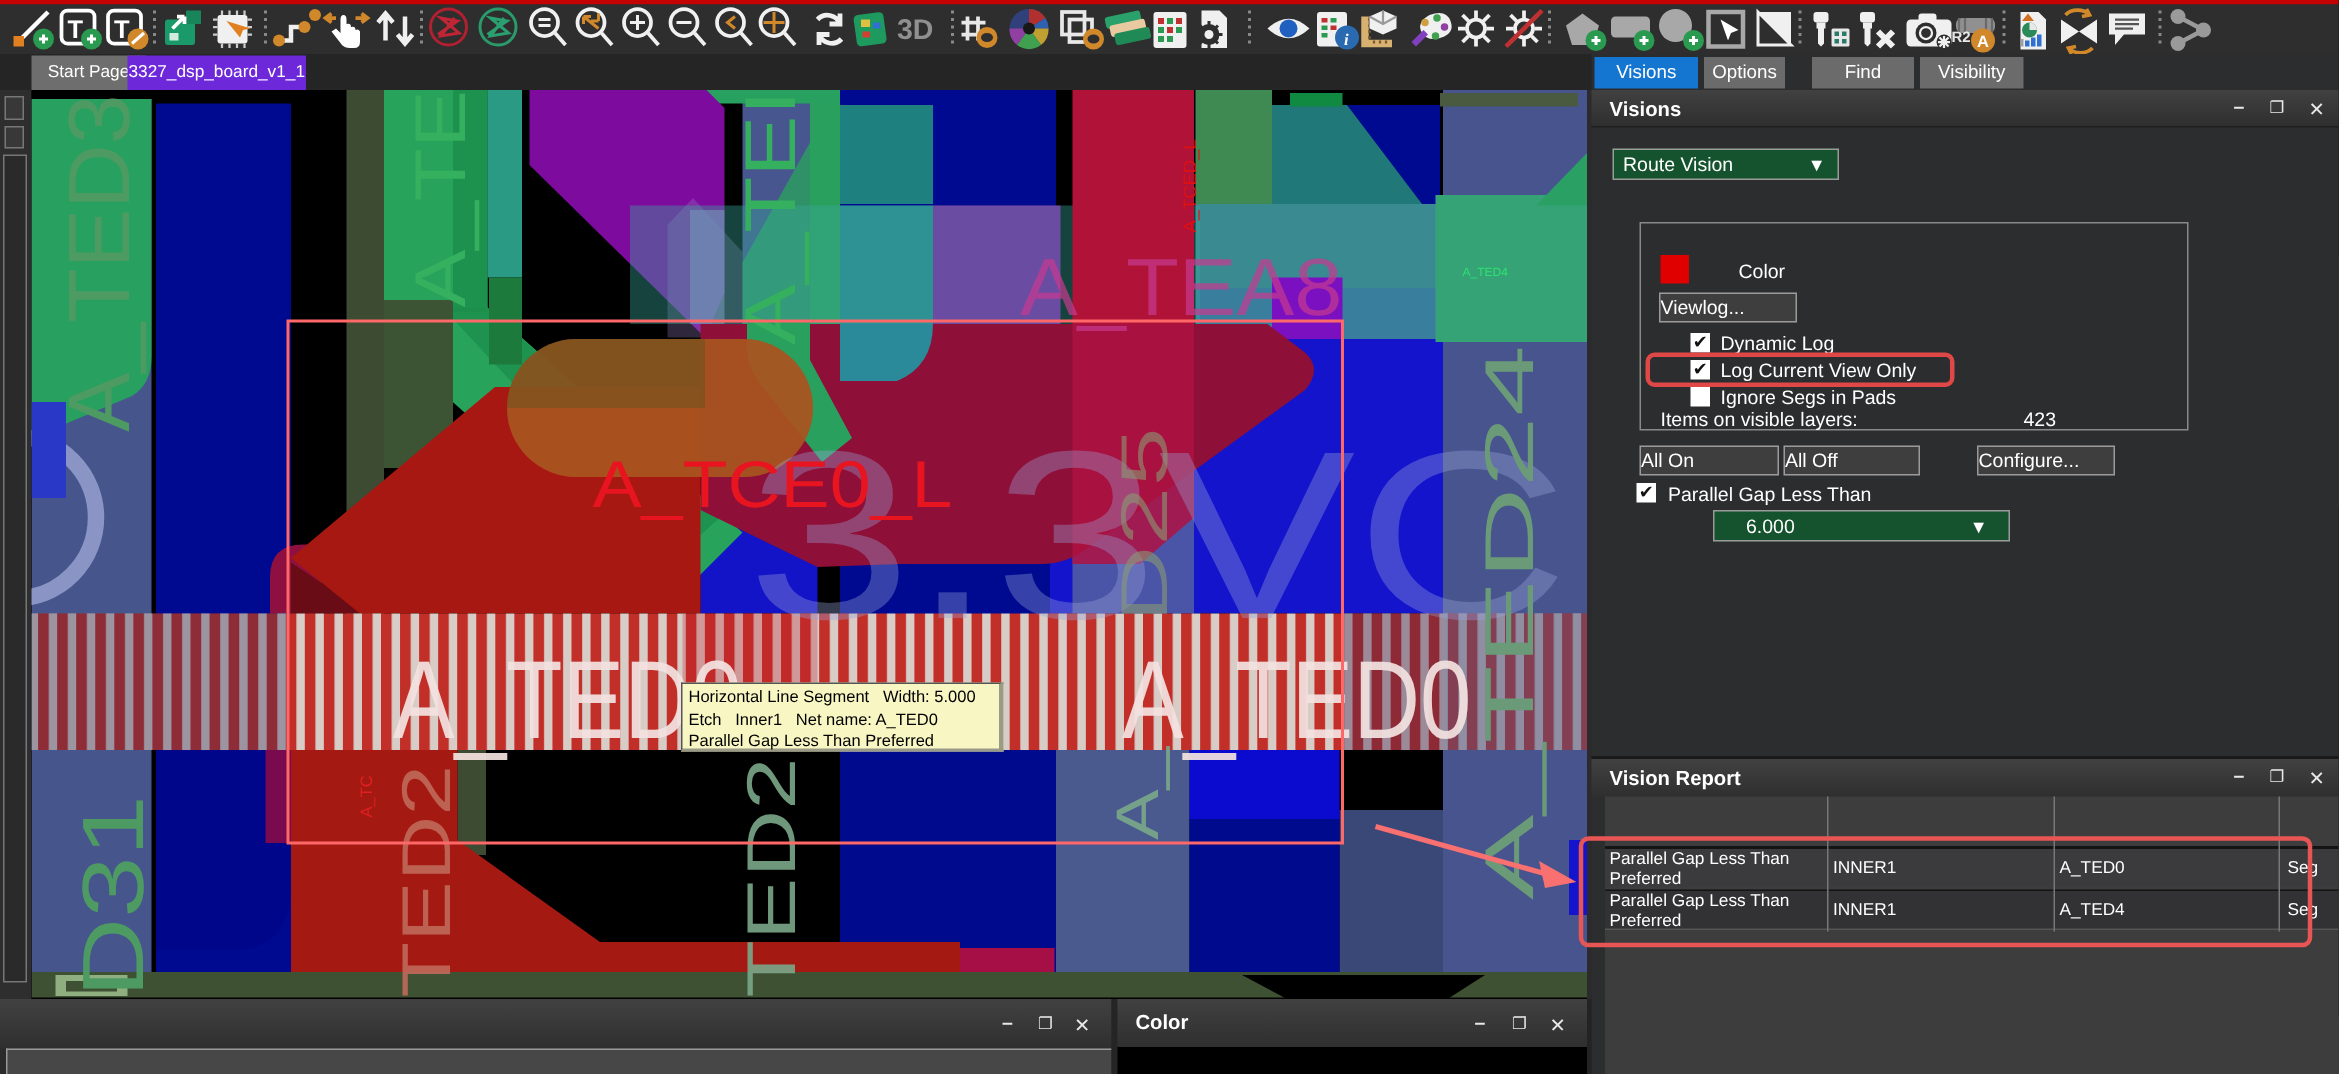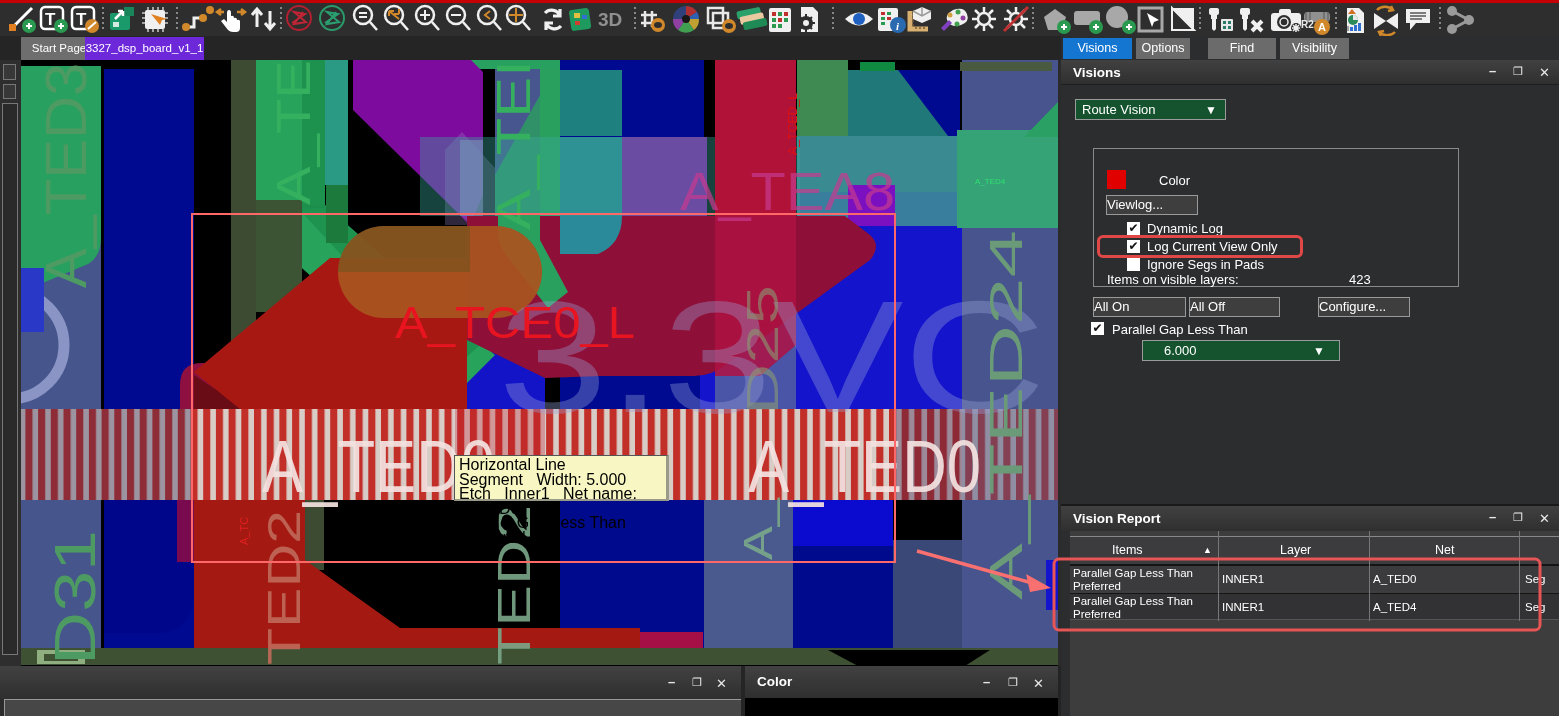--- a/index.html
+++ b/index.html
@@ -11,21 +11,21 @@
 .sq{position:absolute;border:1px solid #777;background:#383838}
 #canvas{left:21px;top:60px;width:1037px;height:606px;background:#000}
 #rpanel{left:1061px;top:36px;width:498px;height:680px;background:#2b2d2e}
 .rtab{position:absolute;top:2px;height:21px;line-height:21px;color:#fff;font-size:12.5px;text-align:center;background:#6b6b6b}
 .ptitle{position:absolute;color:#fff;font-size:13.5px;font-weight:bold}
 .winbtn{position:absolute;color:#e8e8e8;font-size:13px}
 .btn{position:absolute;background:#3e3e3e;border:1px solid #9a9a9a;color:#fff;font-size:13px;text-align:left}
 .cb{position:absolute;width:13px;height:13px;background:#fff}
 .cblab{position:absolute;color:#fff;font-size:13px}
 .combo{position:absolute;background:#14532d;border:1px solid #9a9a9a;color:#fff;font-size:13px}
-#tooltip{left:454px;top:455px;width:215px;height:46px;background:#f8f7c4;border:1px solid #555;border-right:3px solid #9a9a88;border-bottom:2px solid #9a9a88;color:#000;font-size:16px;line-height:14.6px;padding:2px 0 0 4px}
+#tooltip{left:454px;top:455px;width:215px;height:46px;background:#f8f7c4;border:1px solid #555;border-right:3px solid #9a9a88;border-bottom:2px solid #9a9a88;color:#000;font-size:11px;line-height:14.6px;padding:2px 0 0 4px}
 .titlebar{position:absolute;background:linear-gradient(#414141,#2f2f2f)}
 </style></head>
 <body>
 <div class="abs" id="topline"></div>
 <div class="abs" id="toolbar"></div>
 <div class="abs" id="tabbar">
  <div class="tab" style="left:21px;width:76px;background:#6e6e6e">Start Page</div>
  <div class="tab" style="left:85px;width:119px;background:#6d28d9;font-size:11.5px">3327_dsp_board_v1_1</div>
 </div>
 <div class="abs" id="sidebar">
@@ -183,26 +183,20 @@
  <div class="cb" style="left:30px;top:286px;color:#111;font-size:12px;line-height:13px;text-align:center">✔</div>
  <div class="cblab" style="left:51px;top:286px">Parallel Gap Less Than</div>
  <div class="combo" style="left:81px;top:304px;width:198px;height:21px;line-height:19px;padding-left:21px">6.000<span style="position:absolute;right:14px;top:1px;font-size:12px">▼</span></div>
 
  <div class="titlebar" style="left:0;top:468px;width:498px;height:27px;border-top:2px solid #1a1a1a"></div>
  <div class="ptitle" style="left:12px;top:475px">Vision Report</div>
  <div class="winbtn" style="left:428px;top:473px;font-weight:bold">–</div>
  <div class="winbtn" style="left:452px;top:475px;font-size:11px">❐</div>
  <div class="winbtn" style="left:478px;top:475px">✕</div>
  <div class="abs" style="left:9px;top:495px;width:489px;height:221px;background:#3d3d3d">
-  <div class="abs" style="left:0;top:5px;width:489px;height:28px;background:#3c3c3e;border-top:1px solid #888;color:#fff;font-size:12.5px">
-    <span class="abs" style="left:42px;top:6px">Items</span>
-        <span class="abs" style="left:133px;top:8px;font-size:9px">▲</span>
-    <span class="abs" style="left:210px;top:6px">Layer</span>
-    <span class="abs" style="left:365px;top:6px">Net</span>
-  </div>
   <div class="abs" style="left:0;top:33px;width:489px;height:27px;background:#3b3b3d;border-top:2px solid #141414;color:#fff;font-size:11.5px">
     <span class="abs" style="left:3px;top:1px;line-height:13px">Parallel Gap Less Than<br>Preferred</span>
     <span class="abs" style="left:152px;top:7px">INNER1</span>
     <span class="abs" style="left:303px;top:7px">A_TED0</span>
     <span class="abs" style="left:455px;top:7px">Seg</span>
   </div>
   <div class="abs" style="left:0;top:62px;width:489px;height:27px;background:#323234;border-top:1px solid #141414;border-bottom:1px solid #555;color:#fff;font-size:11.5px">
     <span class="abs" style="left:3px;top:1px;line-height:13px">Parallel Gap Less Than<br>Preferred</span>
     <span class="abs" style="left:152px;top:7px">INNER1</span>
     <span class="abs" style="left:303px;top:7px">A_TED4</span>

